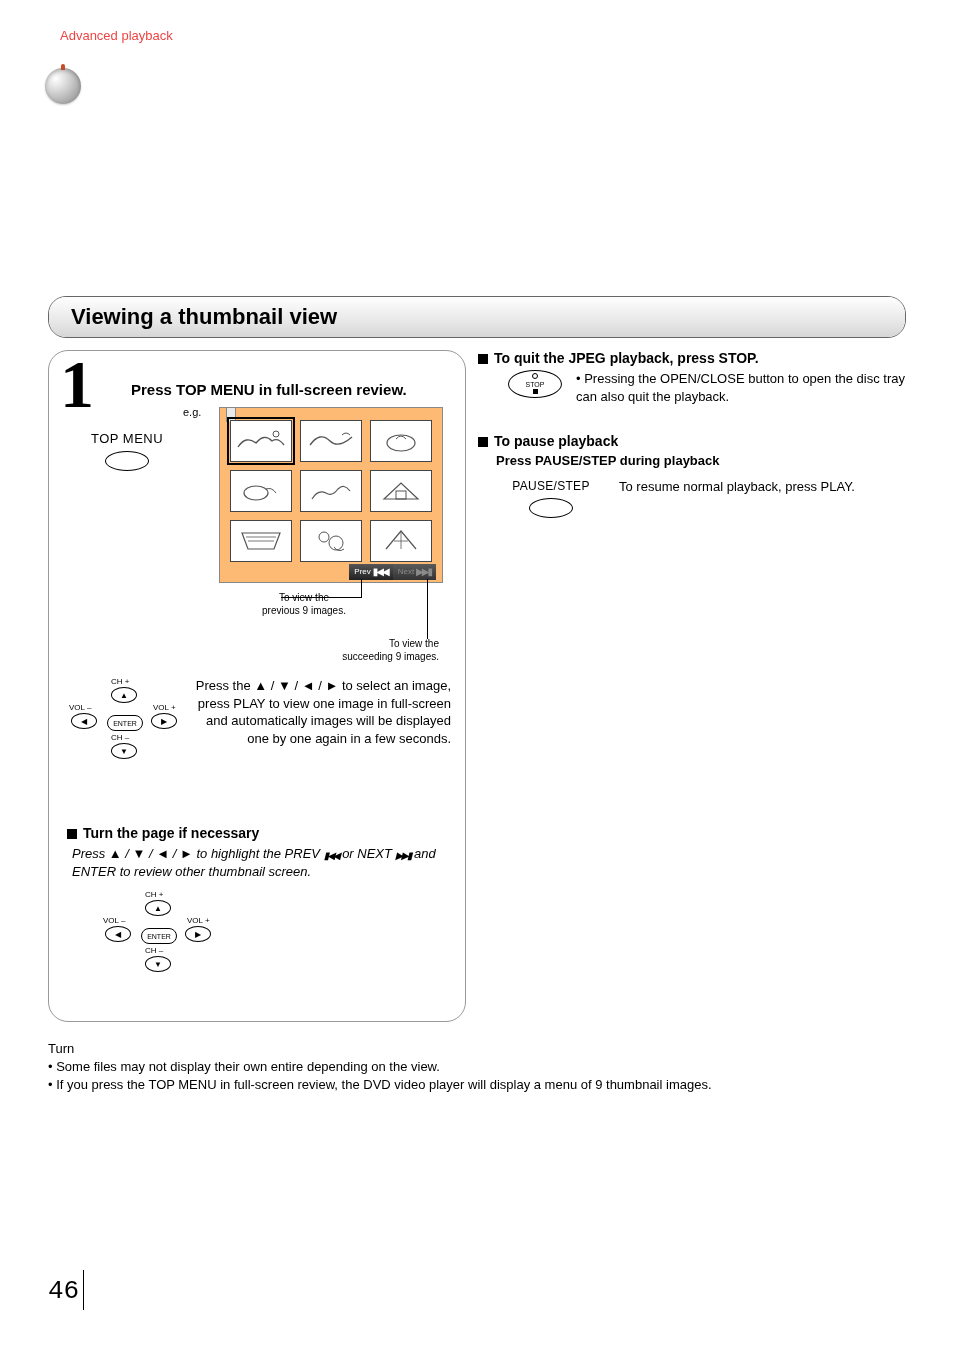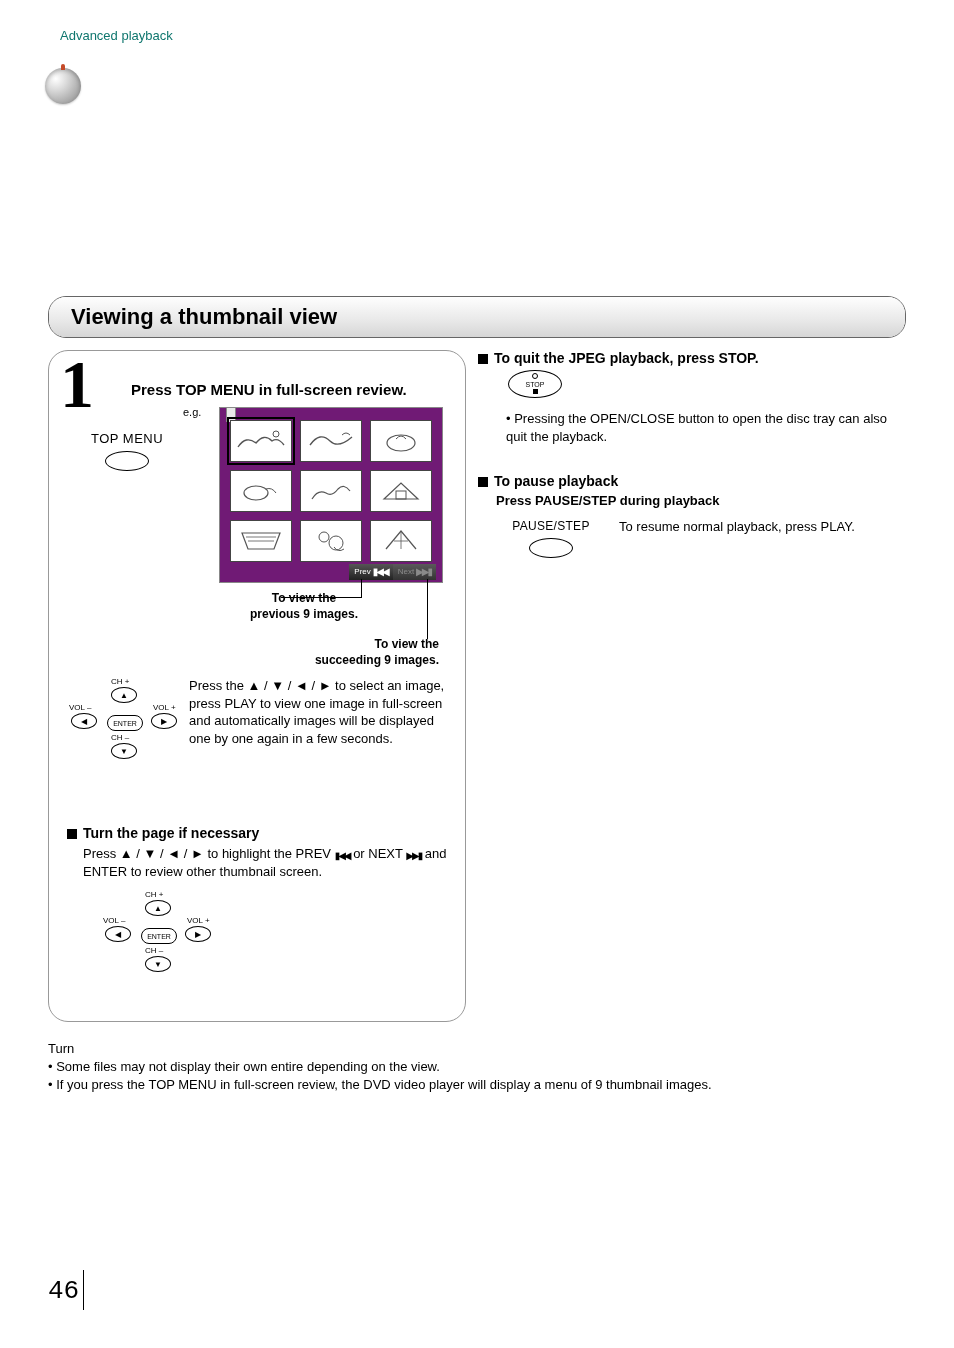--- a/index.html
+++ b/index.html
@@ -15,21 +15,21 @@
   .page {
     position: relative;
     width: 954px;
     height: 1348px;
     box-sizing: border-box;
   }
   .header-bar {
     position: absolute;
     top: 28px;
     left: 60px;
-    color: #0f766e;
+    color: #ef4444;
     font-size: 13px;
   }
   .bullet-sphere {
     position: absolute;
     top: 68px;
     left: 45px;
     width: 36px;
     height: 36px;
     border-radius: 50%;
     background: radial-gradient(circle at 30% 30%, #fff 0%, #dcdcdc 30%, #aaa 70%, #888 100%);
@@ -112,21 +112,21 @@
     left: 56px;
     width: 42px;
     height: 18px;
   }
   .thumb-screen {
     position: absolute;
     top: 56px;
     left: 170px;
     width: 224px;
     height: 176px;
-    background: #701a75;
+    background: #fdba74;
     border: 1px solid #888;
     box-sizing: border-box;
   }
   .thumb-screen .tab {
     position: absolute;
     top: -1px;
     left: 6px;
     width: 8px;
     height: 14px;
     border: 1px solid #888;
@@ -179,22 +179,22 @@
     background: linear-gradient(#5a5a5a,#333);
   }
 
   .callout-line {
     position: absolute;
     background: #000;
   }
 
   .callout-caption {
     position: absolute;
-    font-size: 12px;
-    font-weight: bold;
+    font-size: 10px;
+    font-weight: normal;
     text-align: right;
     line-height: 1.3;
   }
 
   .dpad {
     position: relative;
     width: 110px;
     height: 90px;
   }
   .dpad .lbl {
@@ -448,28 +448,28 @@
         <div class="lbl" style="top:0; left:42px;"><span>CH</span> +</div>
         <div class="arrow-btn" style="top:10px; left:42px;">▲</div>
         <div class="lbl" style="top:26px; left:0;"><span>VOL</span> –</div>
         <div class="arrow-btn" style="top:36px; left:2px;">◀</div>
         <div class="enter-btn">ENTER</div>
         <div class="lbl" style="top:26px; left:84px;"><span>VOL</span> +</div>
         <div class="arrow-btn" style="top:36px; left:82px;">▶</div>
         <div class="lbl" style="top:56px; left:42px;"><span>CH</span> –</div>
         <div class="arrow-btn" style="top:66px; left:42px;">▼</div>
       </div>
-      <div class="para" style="flex:1;">Press the ▲ / ▼ / ◄ / ► to select an image, press PLAY to view one image in full-screen and automatically images will be displayed one by one again in a few seconds.</div>
+      <div class="para" style="flex:1;text-align:right;">Press the ▲ / ▼ / ◄ / ► to select an image, press PLAY to view one image in full-screen and automatically images will be displayed one by one again in a few seconds.</div>
     </div>
 
     <div style="position:absolute; top:474px; left:18px; right:14px;">
       <div class="sub-head">
         <span class="sq-bullet"></span><span>Turn the page if necessary</span>
       </div>
-      <div class="para" style="margin-left:16px;">
+      <div class="para" style="margin-left:5px;font-style:italic;">
         <span>Press  ▲ / ▼ / ◄ / ► to highlight the PREV </span><span class="icon-skip">▮◀◀</span><span> or NEXT </span><span class="icon-skip">▶▶▮</span><span> and ENTER to review other thumbnail screen.</span>
       </div>
       <div class="dpad" style="margin-top:10px; margin-left:36px;">
         <div class="lbl" style="top:0; left:42px;"><span>CH</span> +</div>
         <div class="arrow-btn" style="top:10px; left:42px;">▲</div>
         <div class="lbl" style="top:26px; left:0;"><span>VOL</span> –</div>
         <div class="arrow-btn" style="top:36px; left:2px;">◀</div>
         <div class="enter-btn">ENTER</div>
         <div class="lbl" style="top:26px; left:84px;"><span>VOL</span> +</div>
         <div class="arrow-btn" style="top:36px; left:82px;">▶</div>
@@ -479,21 +479,21 @@
     </div>
 
   </div>
 
   <div class="step-num">1</div>
 
   <div class="right-col">
     <div class="sub-head">
       <span class="sq-bullet"></span><span>To quit the JPEG playback, press STOP.</span>
     </div>
-    <div class="sub-body" style="margin-left:28px;flex-direction:column;">
+    <div class="sub-body" style="margin-left:28px;">
       <div class="stop-btn-box">
         <div class="stop-oval">
           <span class="indicator"></span>
           <span class="stop-label">STOP</span>
           <span class="stop-square"></span>
         </div>
       </div>
       <div style="flex:1;">
         • <span>Pressing the OPEN/CLOSE button to open the disc tray can also quit the playback.</span>
       </div>

